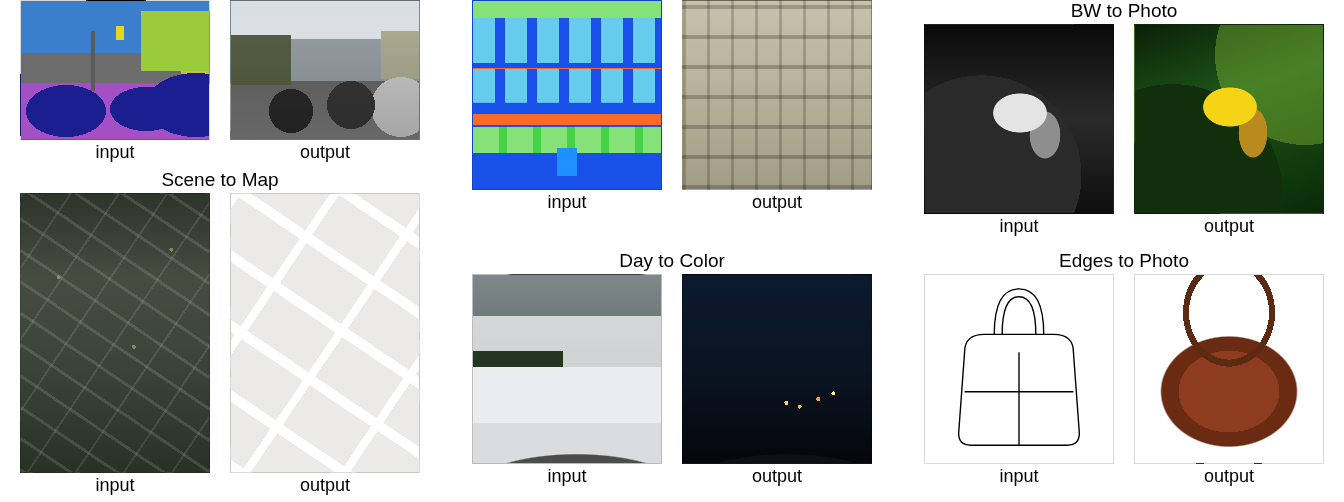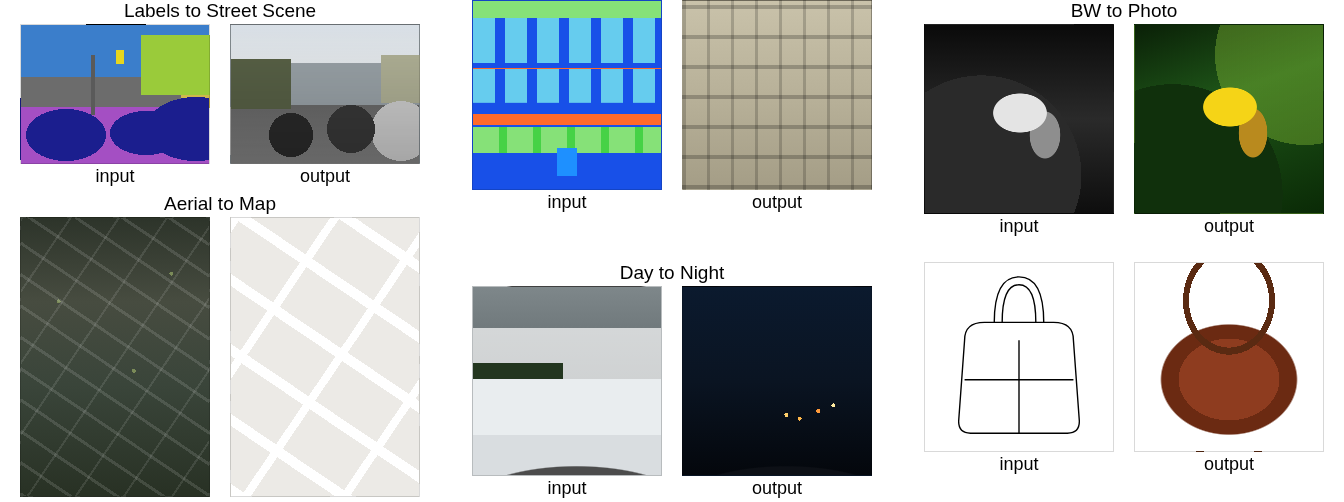--- a/index.html
+++ b/index.html
@@ -197,35 +197,34 @@
 
 </style>
 </head>
 <body>
 
 <div class="grid">
 
   <div class="left-col">
 
     <div class="panel shorter">
-      <div class="panel-title">Labels to Street Scene</div>
       <div class="pair">
         <div class="tile-wrap">
           <div class="tile street-in"></div>
           <div class="tile-label">input</div>
         </div>
         <div class="tile-wrap">
           <div class="tile street-out"></div>
           <div class="tile-label">output</div>
         </div>
       </div>
     </div>
 
     <div class="panel taller">
-      <div class="panel-title">Aerial to Map</div>
+      <div class="panel-title">Scene to Map</div>
       <div class="pair">
         <div class="tile-wrap">
           <div class="tile aerial-in"></div>
           <div class="tile-label">input</div>
         </div>
         <div class="tile-wrap">
           <div class="tile aerial-out"></div>
           <div class="tile-label">output</div>
         </div>
       </div>
@@ -254,34 +253,35 @@
         <div class="tile-label">input</div>
       </div>
       <div class="tile-wrap">
         <div class="tile bw-out"></div>
         <div class="tile-label">output</div>
       </div>
     </div>
   </div>
 
   <div class="panel" style="grid-row:2;grid-column:2">
-    <div class="panel-title">Day to Night</div>
+    <div class="panel-title">Day to Color</div>
     <div class="pair">
       <div class="tile-wrap">
         <div class="tile day-in"></div>
         <div class="tile-label">input</div>
       </div>
       <div class="tile-wrap">
         <div class="tile day-out"></div>
         <div class="tile-label">output</div>
       </div>
     </div>
   </div>
 
   <div class="panel" style="grid-row:2;grid-column:3">
+    <div class="panel-title">Edges to Photo</div>
     <div class="pair">
       <div class="tile-wrap">
         <div class="tile edges-in">
           <svg viewBox="0 0 190 190">
             <g fill="none" stroke="#000" stroke-width="1.4">
               <path d="M40 78 Q40 60 60 60 L130 60 Q150 60 150 78 L156 160 Q156 172 144 172 L46 172 Q34 172 34 160 Z"></path>
               <path d="M95 78 L95 172"></path>
               <path d="M40 118 L150 118"></path>
               <path d="M70 60 Q70 14 95 14 Q120 14 120 60"></path>
               <path d="M78 60 Q78 22 95 22 Q112 22 112 60"></path>

